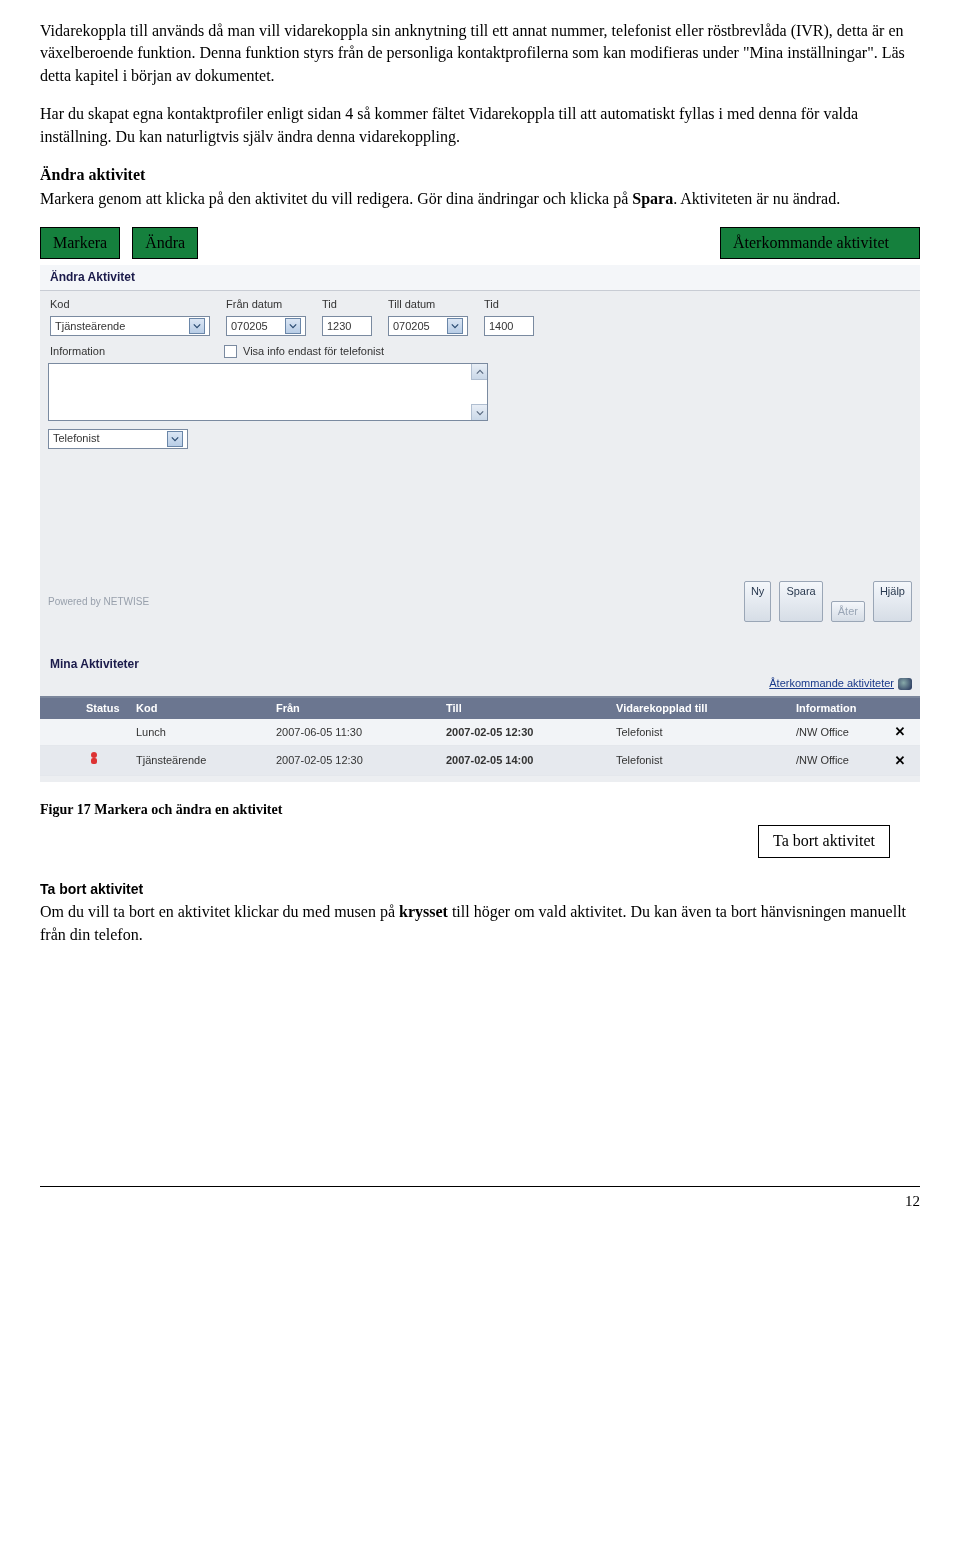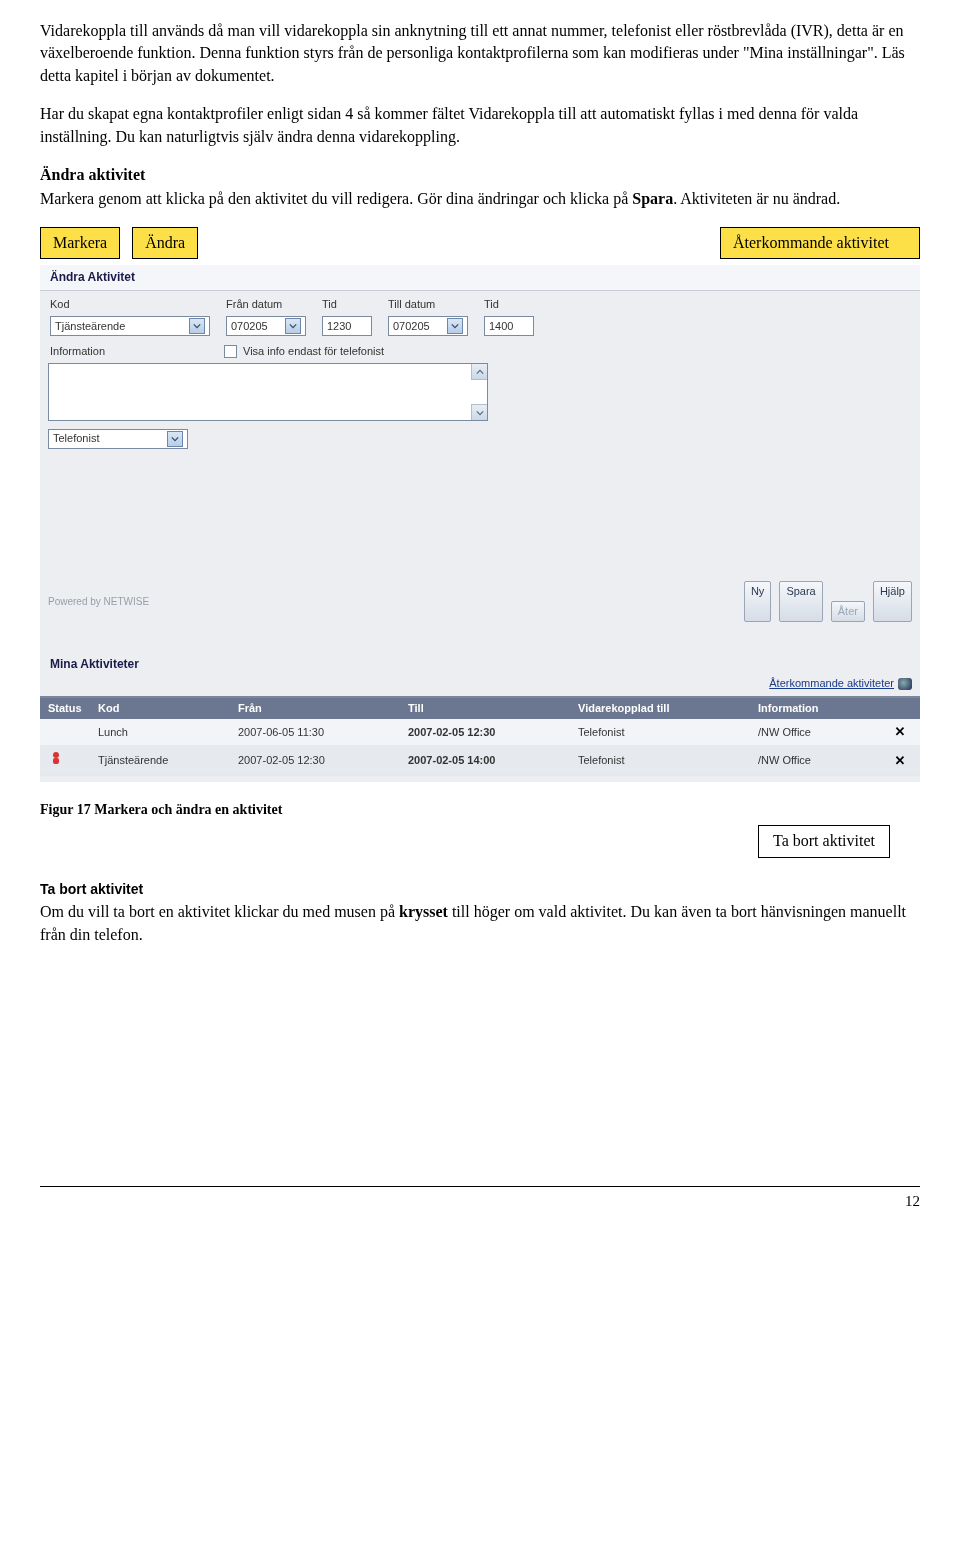--- a/index.html
+++ b/index.html
@@ -15,21 +15,21 @@
   .para { margin-bottom: 16px; }
   .bold { font-weight: bold; }
   .subhead { font-weight: bold; font-size: 16px; margin-top: 14px; margin-bottom: 2px; }
 
   .callout-row { display: flex; gap: 12px; margin-top: 10px; margin-bottom: 6px; }
   .callout-box {
     border: 1.5px solid #000;
     padding: 4px 12px;
     font-family: "Times New Roman", serif;
     font-size: 16px;
-    background: #fde047;
+    background: #15803d;
     position: relative;
   }
   .callout-box.wide { min-width: 200px; }
   .spacer { flex: 1; }
 
   
   .app-shot {
     font-family: Verdana, Tahoma, Arial, sans-serif;
     font-size: 11px;
     color: #333;
@@ -139,21 +139,21 @@
   .dot-icon { width: 14px; height: 12px; background: radial-gradient(circle at 40% 40%, #8aa 0%, #346 80%); border-radius: 3px; }
 
   .table-head {
     display: flex; align-items: center;
     background: #6b7690;
     color: #fff;
     font-size: 11px;
     font-weight: bold;
     padding: 3px 8px;
   }
-  .col-status { width: 50px; }
+  .col-status { width: 50px; margin-left: 38px; }
   .col-kod { width: 140px; }
   .col-from { width: 170px; }
   .col-to { width: 170px; }
   .col-vk { width: 180px; }
   .col-info { flex: 1; }
   .col-x { width: 24px; text-align: center; }
 
   .table-row {
     display: flex; align-items: center;
     padding: 4px 8px;

